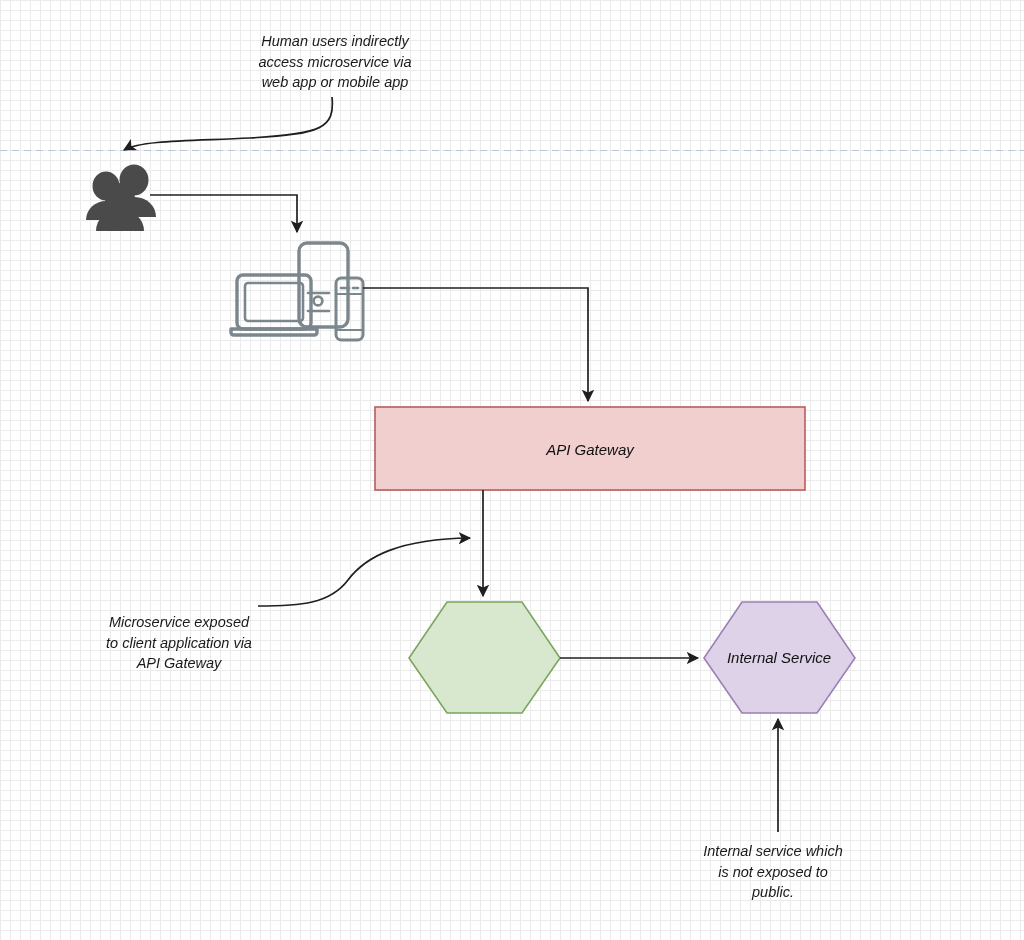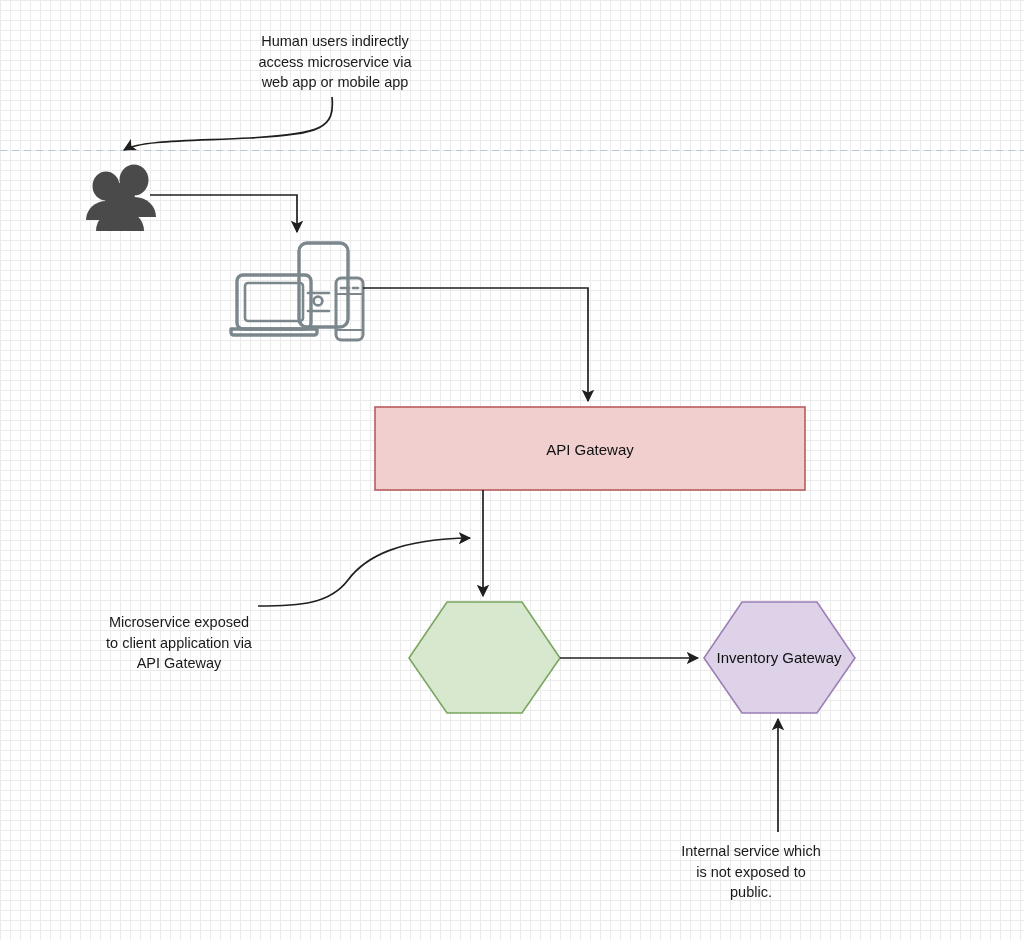--- a/index.html
+++ b/index.html
@@ -13,20 +13,21 @@
     position:relative;
     width:1024px;height:940px;
     background-color:#ffffff;
     background-image:
       linear-gradient(to right, #ebebeb 1px, transparent 1px),
       linear-gradient(to bottom, #ebebeb 1px, transparent 1px),
       linear-gradient(to right, #dcdcdc 1px, transparent 1px),
       linear-gradient(to bottom, #dcdcdc 1px, transparent 1px);
     background-size:10px 10px, 10px 10px, 50px 50px, 50px 50px;
     background-position:0 0, 0 0, 0 0, 0 0;
+    font-style:italic;
   }
   .svg-layer{position:absolute;left:0;top:0;width:1024px;height:940px;}
 
   .note{
     position:absolute;
     text-align:center;
     color:#1a1a1a;
     font-size:14.5px;
     line-height:1.43;
     white-space:pre-line;
@@ -116,23 +117,23 @@
   </svg>
 
   <div class="note" style="left:237px; top:31px; width:196px;">Human users indirectly
 access microservice via
 web app or mobile app</div>
 
   <div class="note" style="left:81px; top:612px; width:196px;">Microservice exposed
 to client application via
 API Gateway</div>
 
-  <div class="note" style="left:653px; top:841px; width:196px;">Internal service which
+  <div class="note" style="left:675px; top:841px; width:196px;">Internal service which
 is not exposed to
 public.</div>
 
 
   <div class="node-label" style="left:375px; top:440px; width:430px;">API Gateway</div>
 
 
-  <div class="node-label" style="left:694px; top:648px; width:170px;">Inventory Gateway</div>
+  <div class="node-label" style="left:694px; top:648px; width:170px;">Internal Service</div>
 
 </div>
 
 </body></html>

